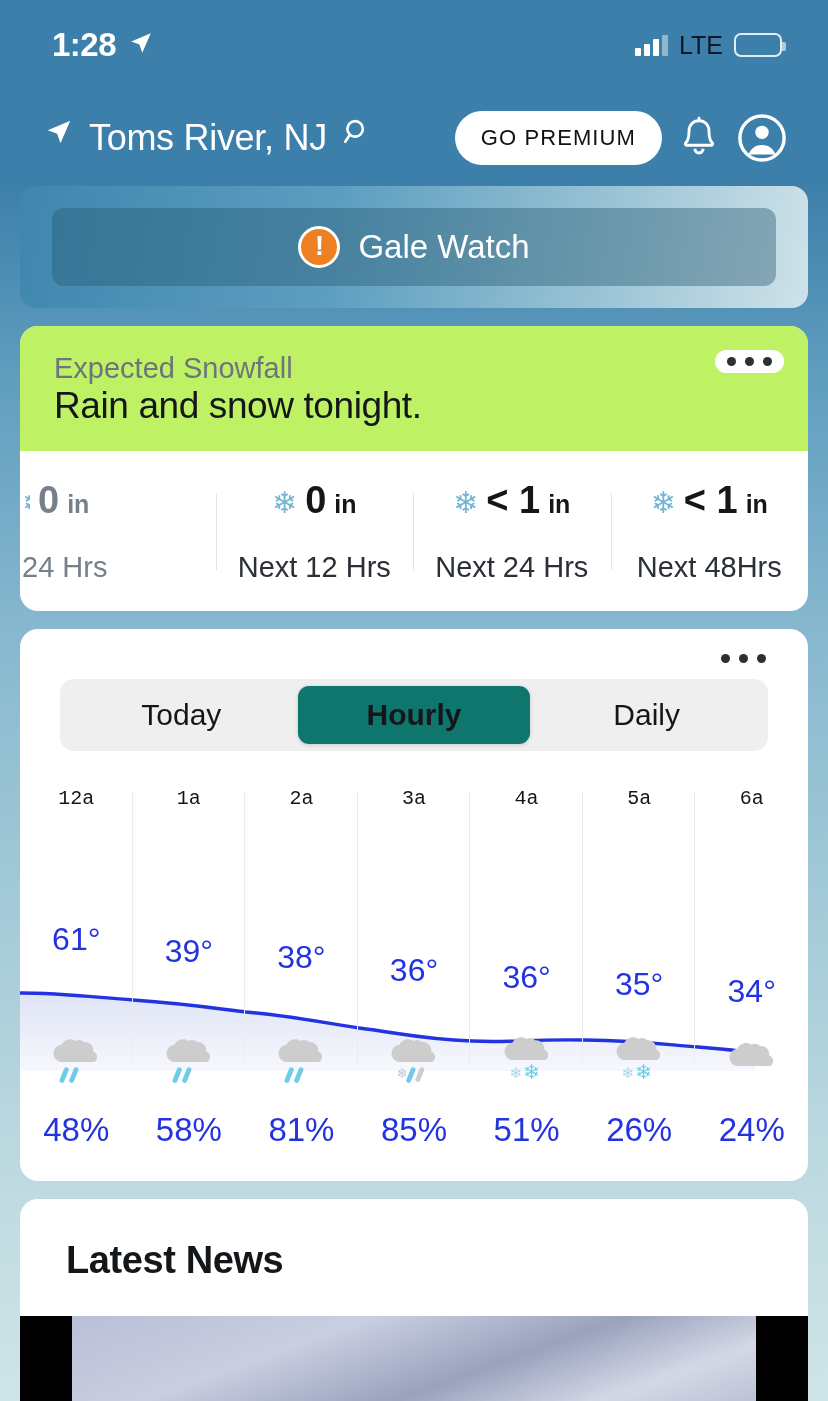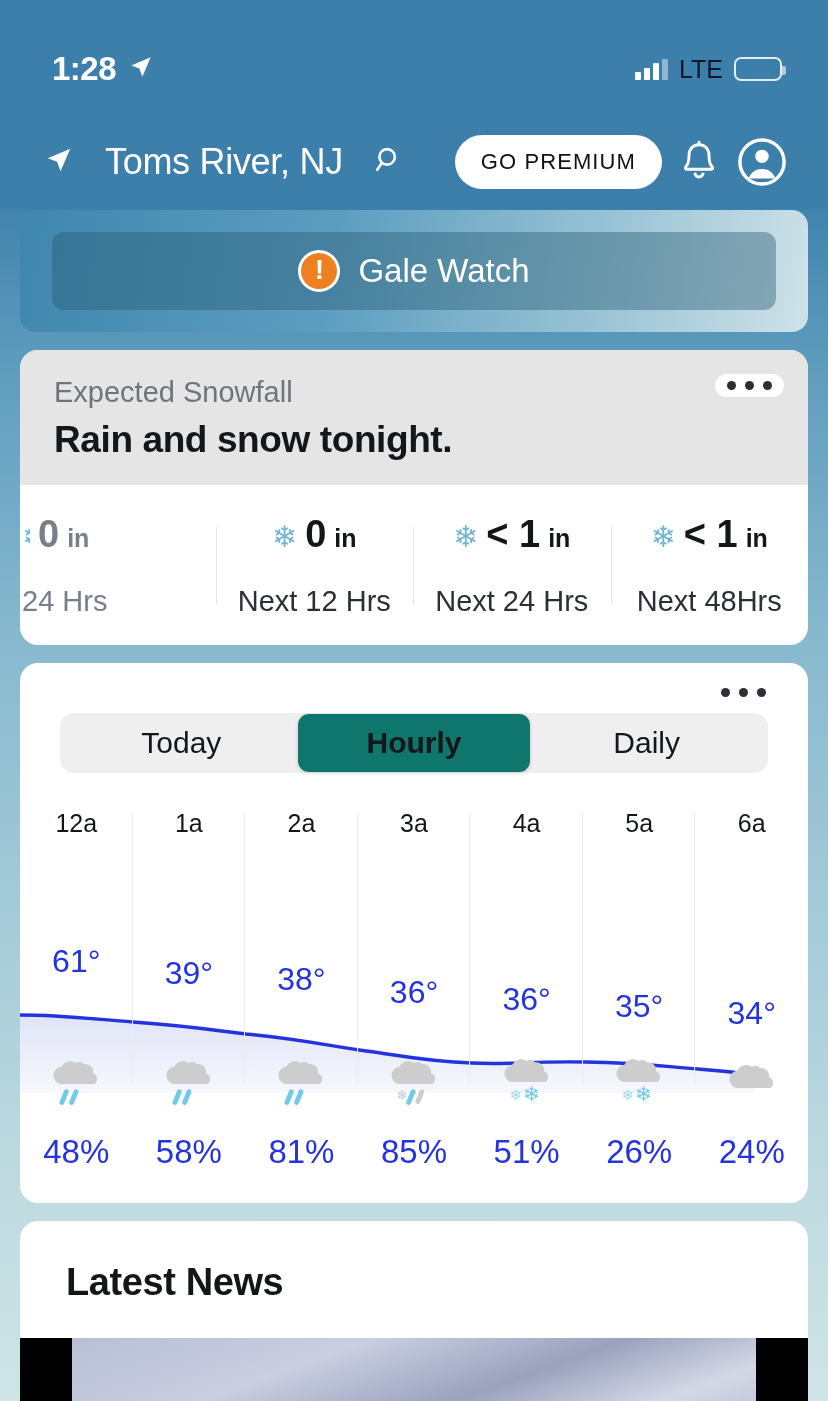--- a/index.html
+++ b/index.html
@@ -6,41 +6,41 @@
   html,body { width:828px; height:1401px; }
   body {
     font-family:"Liberation Sans", sans-serif;
     background:linear-gradient(180deg,#3c7faa 0%,#3c7faa 13%,#5e9cbd 26%,#87b8cf 45%,#a8cdd9 68%,#c3dde2 88%,#cfe4e6 100%);
     overflow:hidden;
     position:relative;
   }
 
   
   .statusbar { height:90px; background:#3c7faa; display:flex; align-items:center;
-               justify-content:space-between; padding:0 46px 0 52px;margin-top:24px; }
+               justify-content:space-between; padding:0 46px 0 52px; }
   .sb-left { display:flex; align-items:center; gap:12px; }
   .sb-time { color:#fff; font-size:33px; font-weight:600; letter-spacing:-0.5px; }
   .sb-right { display:flex; align-items:center; gap:11px; }
   .bars { display:flex; align-items:flex-end; gap:3px; height:21px; }
   .bars i { display:block; width:6px; background:#fff; border-radius:1px; }
   .bars i:nth-child(1){ height:8px; }
   .bars i:nth-child(2){ height:12px; }
   .bars i:nth-child(3){ height:17px; }
   .bars i:nth-child(4){ height:21px; background:#8fb8d0; }
   .lte { color:#0f172a; font-size:25px; font-weight:400; letter-spacing:0px; }
   .batt { width:48px; height:24px; border:2.5px solid rgba(255,255,255,.85);
           border-radius:7px; padding:2.5px; position:relative; }
   .batt::after{ content:""; position:absolute; right:-6px; top:7px; width:4px; height:9px;
                 background:rgba(255,255,255,.6); border-radius:0 2px 2px 0; }
   .batt .fill { height:100%; background:#fff; border-radius:4px; }
 
   
   .navbar { height:96px; background:#3c7faa; display:flex; align-items:center;
             padding:0 40px 0 44px; gap:14px; }
-  .loc { display:flex; align-items:center; gap:31px; flex:1; }
+  .loc { display:flex; align-items:flex-start; gap:15px; flex:1; }
   .loc-name { color:#fff; font-size:36px; font-weight:400; letter-spacing:-0.3px; }
   .go-premium { background:#fff; color:#111; border:none; border-radius:30px;
                 padding:14px 26px; font-size:22px; font-weight:400; letter-spacing:1.1px;
                 font-family:"Liberation Sans", sans-serif; cursor:pointer; }
   .icon-btn { background:none; border:none; cursor:pointer; display:flex;
               align-items:center; justify-content:center; }
 
   
   .alert-wrap { margin:0 20px; height:122px; border-radius:16px; overflow:hidden;
                 background:linear-gradient(100deg,#3f86ae 0%,#5d9ec0 40%,#9cc5d6 75%,#cfe2e9 100%); }
@@ -55,54 +55,54 @@
                    margin-top:-2px; }
 
   
   .card { background:#fff; border-radius:18px; margin:18px 20px; overflow:hidden;
           position:relative; }
   .dots { position:absolute; background:#fff; border-radius:18px; padding:7px 12px;
           display:flex; gap:9px; cursor:pointer; }
   .dots i { width:9px; height:9px; background:#2b2f36; border-radius:50%; display:block; }
 
   
-  .snow-head { background:#e5e5e5; padding:26px 34px 24px; }
+  .snow-head { background:#bef264; padding:26px 34px 24px; }
   .snow-kicker { color:#6c757d; font-size:29px; font-weight:400; }
-  .snow-title { color:#14171a; font-size:37px; font-weight:700; margin-top:10px;
+  .snow-title { color:#14171a; font-size:37px; font-weight:400; 
                 letter-spacing:-0.4px; }
   .snow-row { display:flex; height:160px; align-items:center; }
   .snow-col { flex:1; text-align:center; position:relative; padding:0 4px; }
   .snow-col + .snow-col::before { content:""; position:absolute; left:0; top:14px;
                                   bottom:14px; width:1px; background:#e2e4e8; }
   .snow-val { display:flex; align-items:baseline; justify-content:center; gap:8px;
               font-size:38px; font-weight:700; color:#14171a; }
   .snow-val .flake { font-size:30px; color:#74b4d4; font-weight:400; line-height:1; }
   .snow-val .unit { font-size:25px; font-weight:600; }
   .snow-sub { font-size:29px; color:#2b2f36; margin-top:29px; }
   .snow-col.past .snow-val, .snow-col.past .snow-sub { color:#77808a; }
   .snow-col.past { text-align:left; padding-left:26px; margin-left:-24px; }
   .snow-col.past .snow-val, .snow-col.past .snow-sub { justify-content:flex-start; }
 
   
   .fc-card { padding:28px 0 0; }
-  .segbar { margin:22px 40px 0; background:#efeff0; border-radius:14px; height:60px;
+  .segbar { margin:22px 40px 0; background:#efeff0; border-radius:14px; height:72px;
             display:flex; align-items:center; padding:5px; }
   .seg { flex:1; height:58px; border-radius:11px; display:flex; align-items:center;
          justify-content:center; font-size:30px; color:#14171a; cursor:pointer;
          background:none; border:none; font-family:"Liberation Sans", sans-serif; }
   .seg.active { background:#0f766e; font-weight:600;
                 box-shadow:0 1px 4px rgba(0,0,0,.16); }
 
   .chart { position:relative; height:400px; margin-top:30px; }
   .hours { display:flex; position:absolute; inset:0; }
   .hcol { flex:1; position:relative; }
   .hcol::after { content:""; position:absolute; right:0; top:10px; height:272px;
                  width:1px; background:#ececee; }
   .hcol:last-child::after { display:none; }
-  .hour-lbl { text-align:center; font-size:25px; color:#14171a; padding-top:6px; }
+  .hour-lbl { text-align:center; font-size:20px; color:#14171a; padding-top:6px;font-family:Liberation Mono, monospace; }
   .temp-lbl { position:absolute; width:100%; text-align:center; font-size:32px;
               color:#2333e0; font-weight:400; }
   .ico-wrap { position:absolute; width:100%; top:250px; text-align:center; }
   .pop { position:absolute; width:100%; top:330px; text-align:center;
          font-size:33px; color:#2333e0; font-weight:500; }
   .chart-svg { position:absolute; left:0; top:0; width:100%; height:290px;
                pointer-events:none; }
 
   .news { padding:40px 40px 0; }
   .news-title { font-size:38px; font-weight:700; color:#14171a; letter-spacing:-0.4px;margin-left:6px; }

